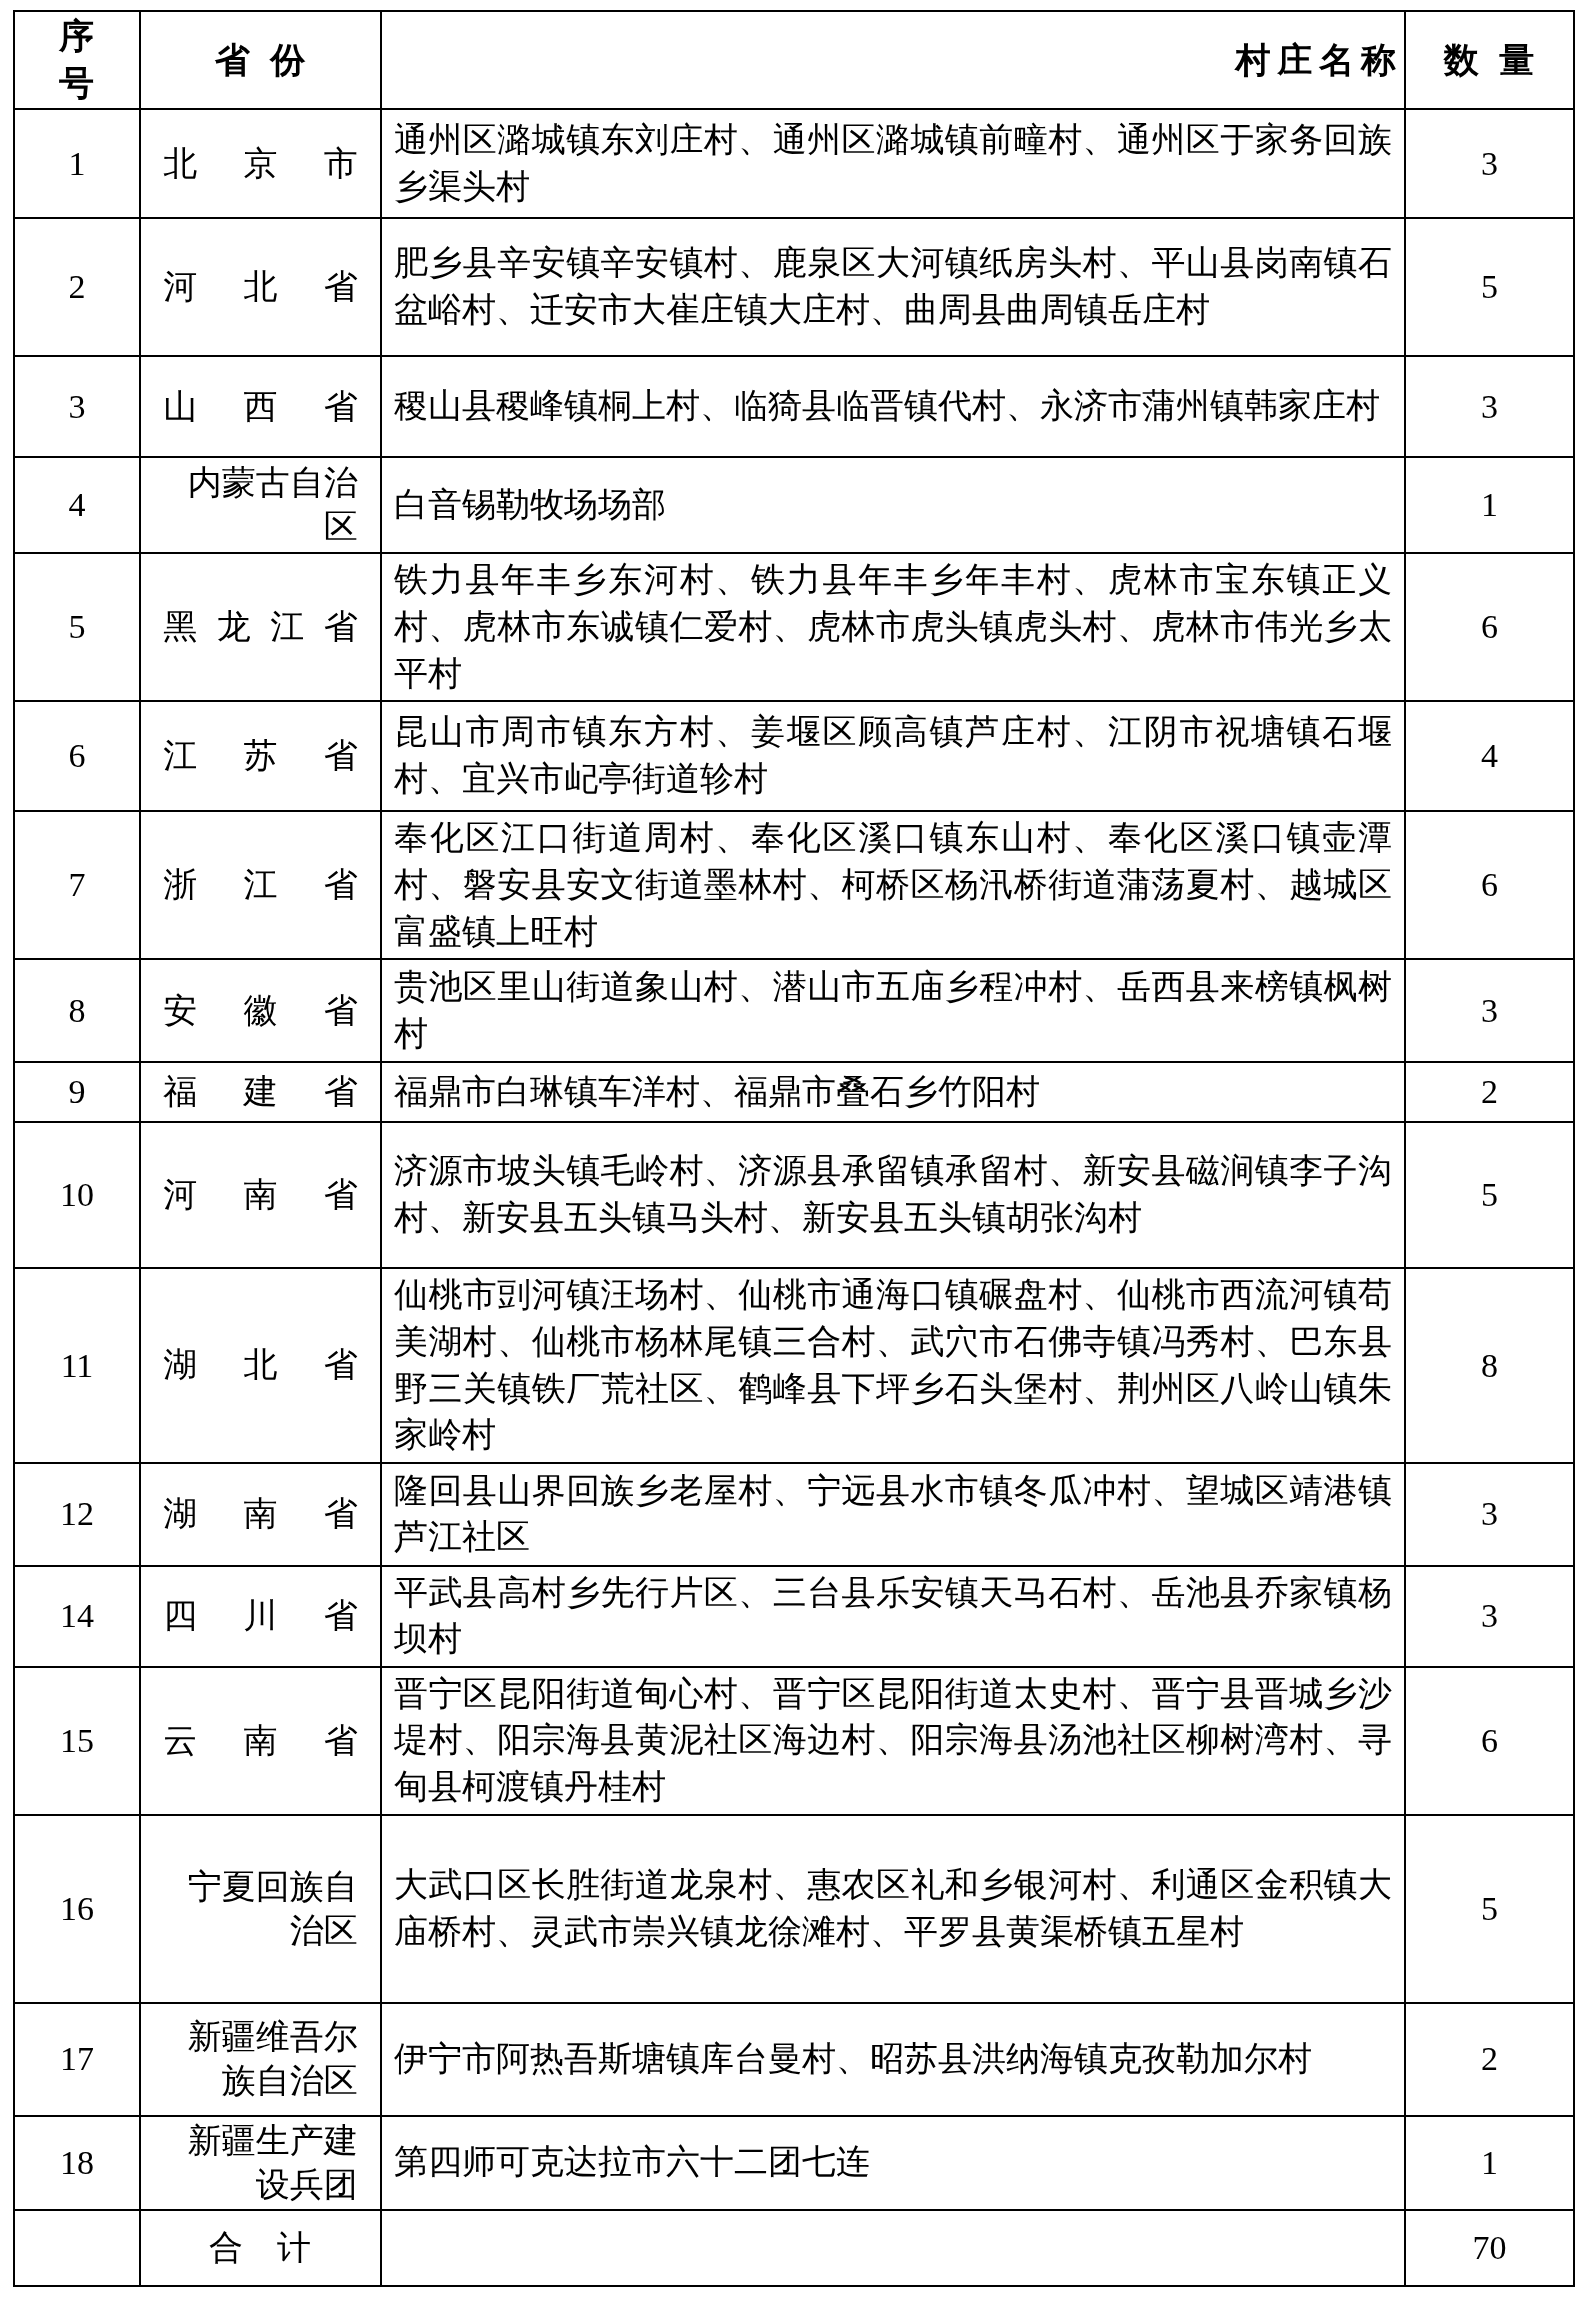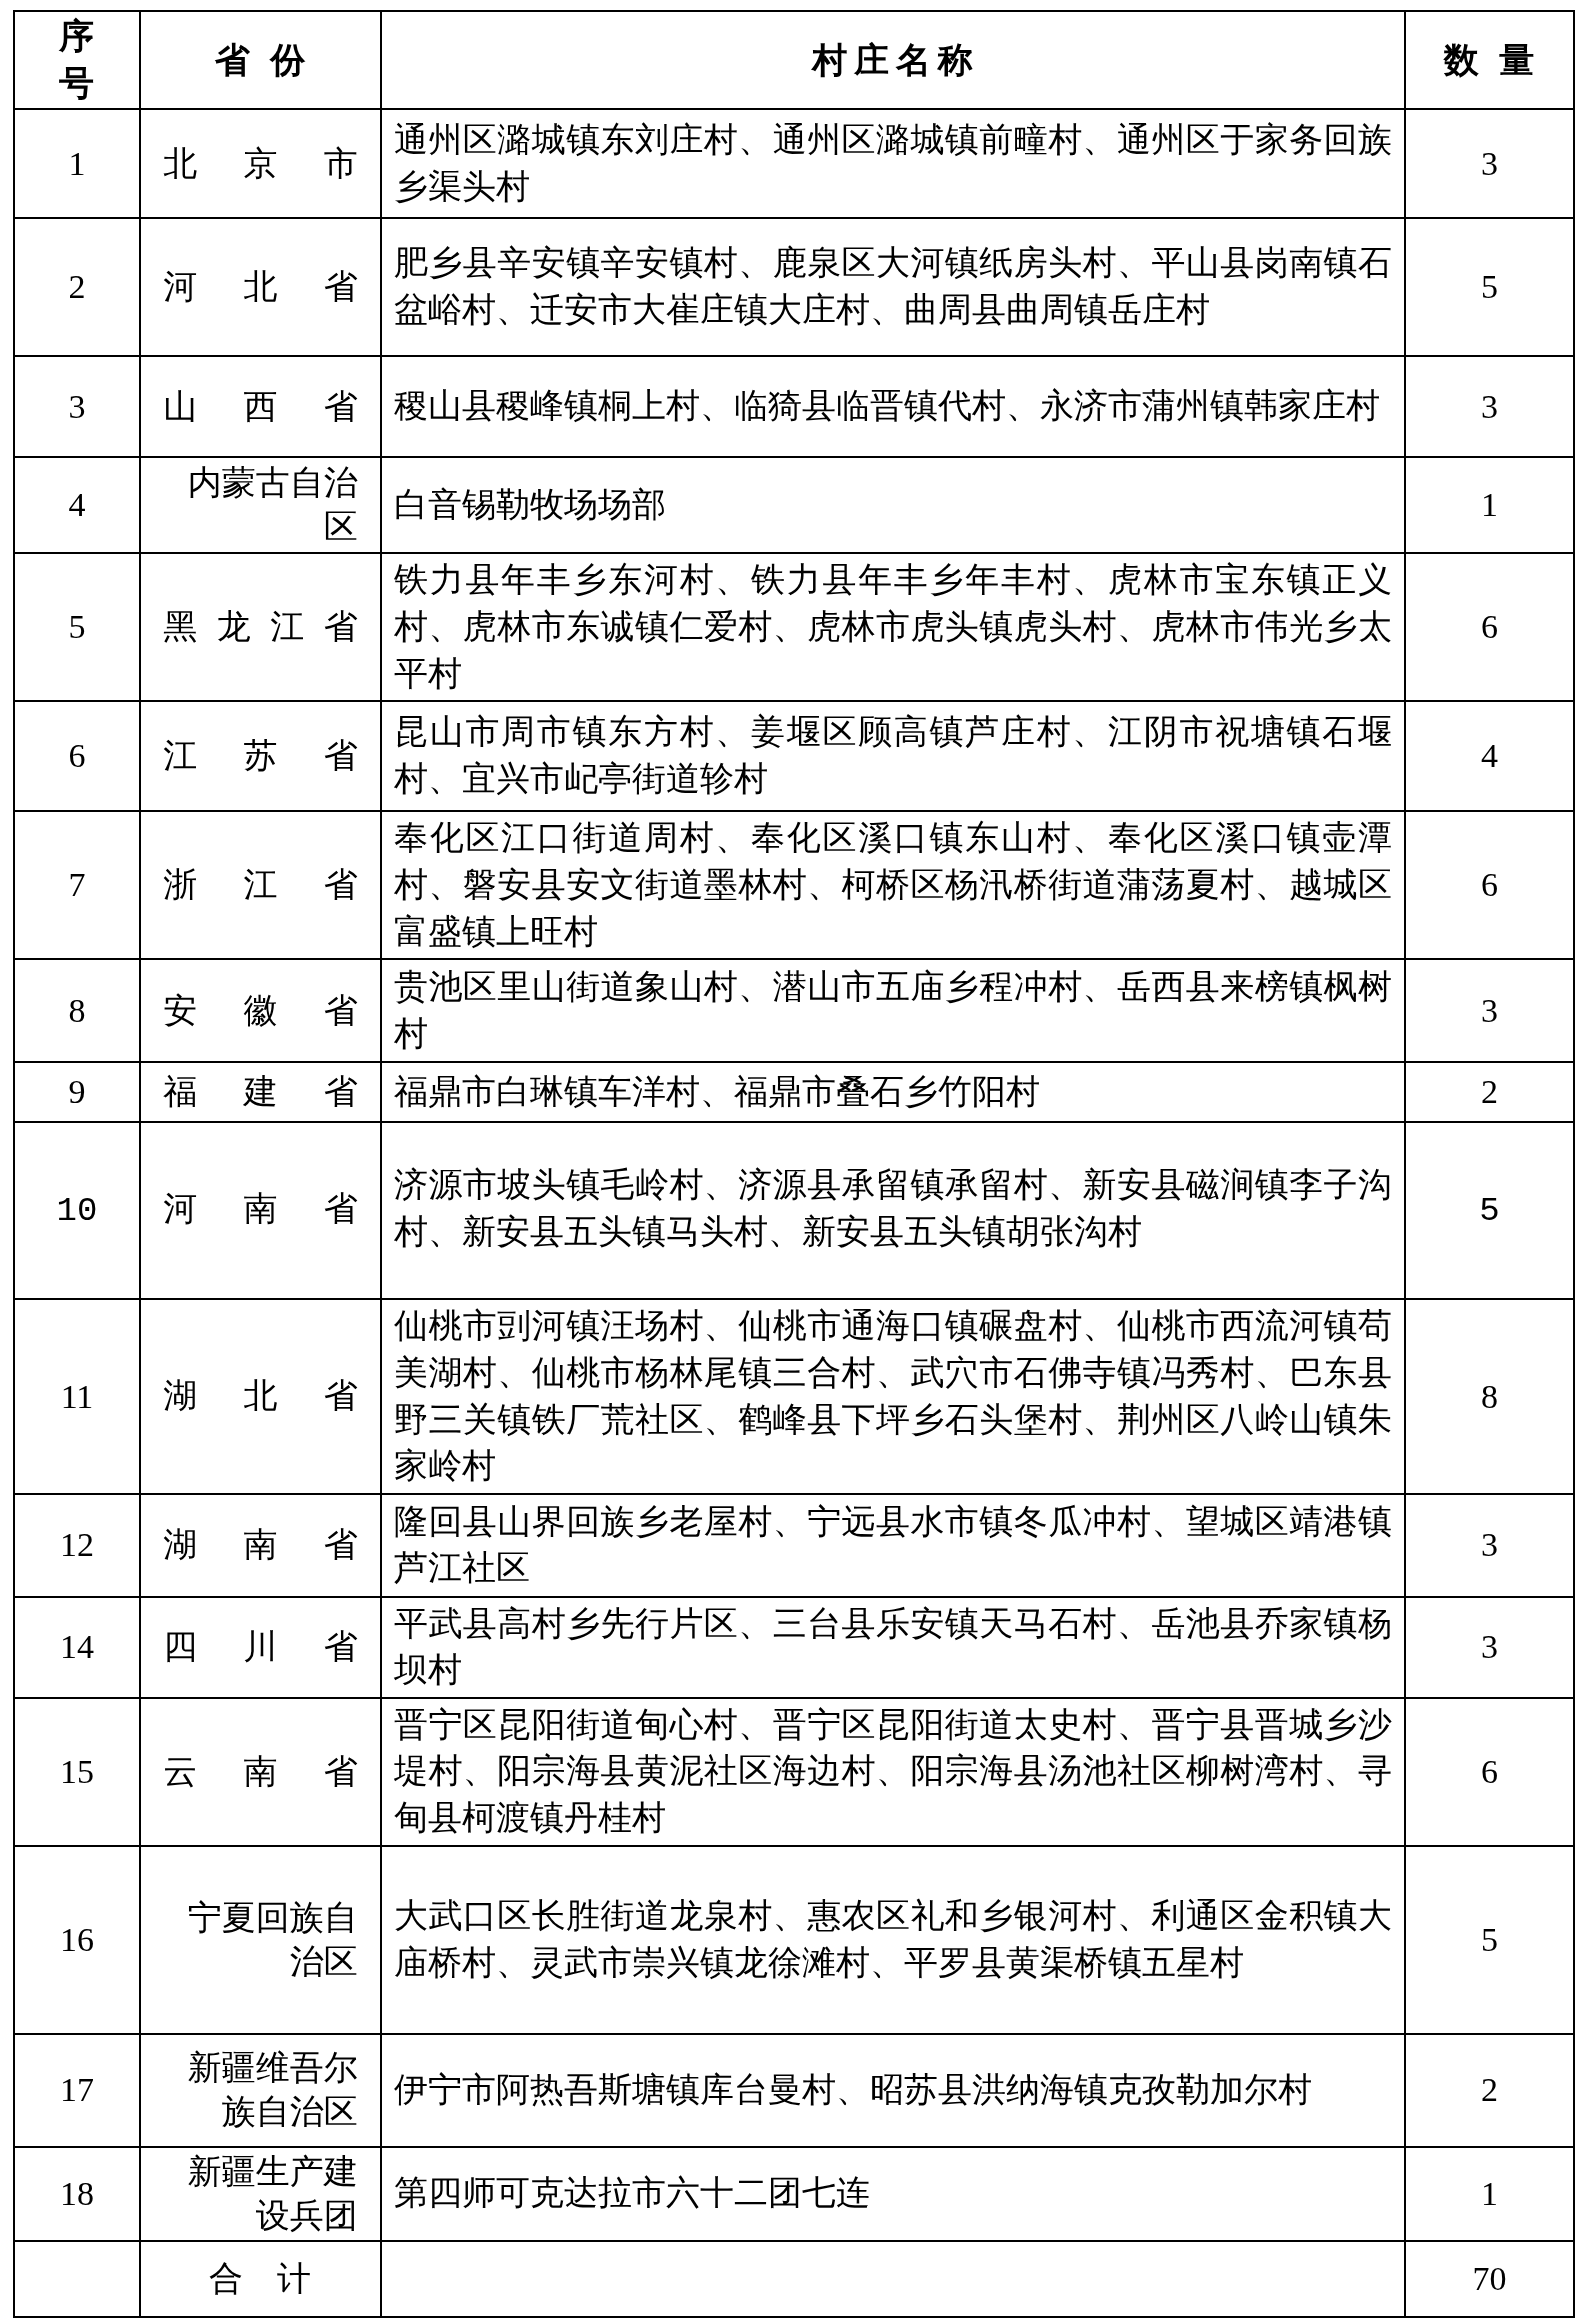--- a/index.html
+++ b/index.html
@@ -35,20 +35,21 @@
     font-weight: bold;
     font-size: 35px;
     text-align: center;
     height: 84px;
     letter-spacing: 20.6px;
     padding-left: 20.6px;
   }
   .doc-table th.villages-h {
     letter-spacing: 6.9px;
     padding-left: 6.9px;
+    text-align: right;
   }
 
   td.index-cell {
     text-align: center;
   }
   td.province-cell {
     text-align: right;
     padding: 1.7px 22.3px;
     line-height: 1.3;
   }
@@ -136,21 +137,21 @@
         <td class="province-cell spread">安徽省</td>
         <td class="villages-cell">贵池区里山街道象山村、潜山市五庙乡程冲村、岳西县来榜镇枫树村</td>
         <td class="count-cell">3</td>
       </tr>
       <tr style="height: 60px;">
         <td class="index-cell">9</td>
         <td class="province-cell spread">福建省</td>
         <td class="villages-cell">福鼎市白琳镇车洋村、福鼎市叠石乡竹阳村</td>
         <td class="count-cell">2</td>
       </tr>
-      <tr style="height: 177px; font-family: Liberation Mono, monospace;">
+      <tr style="height: 146px;">
         <td class="index-cell">10</td>
         <td class="province-cell spread">河南省</td>
         <td class="villages-cell">济源市坡头镇毛岭村、济源县承留镇承留村、新安县磁涧镇李子沟村、新安县五头镇马头村、新安县五头镇胡张沟村</td>
         <td class="count-cell">5</td>
       </tr>
       <tr style="height: 193px;">
         <td class="index-cell">11</td>
         <td class="province-cell spread">湖北省</td>
         <td class="villages-cell">仙桃市剅河镇汪场村、仙桃市通海口镇碾盘村、仙桃市西流河镇苟美湖村、仙桃市杨林尾镇三合村、武穴市石佛寺镇冯秀村、巴东县野三关镇铁厂荒社区、鹤峰县下坪乡石头堡村、荆州区八岭山镇朱家岭村</td>
         <td class="count-cell">8</td>

